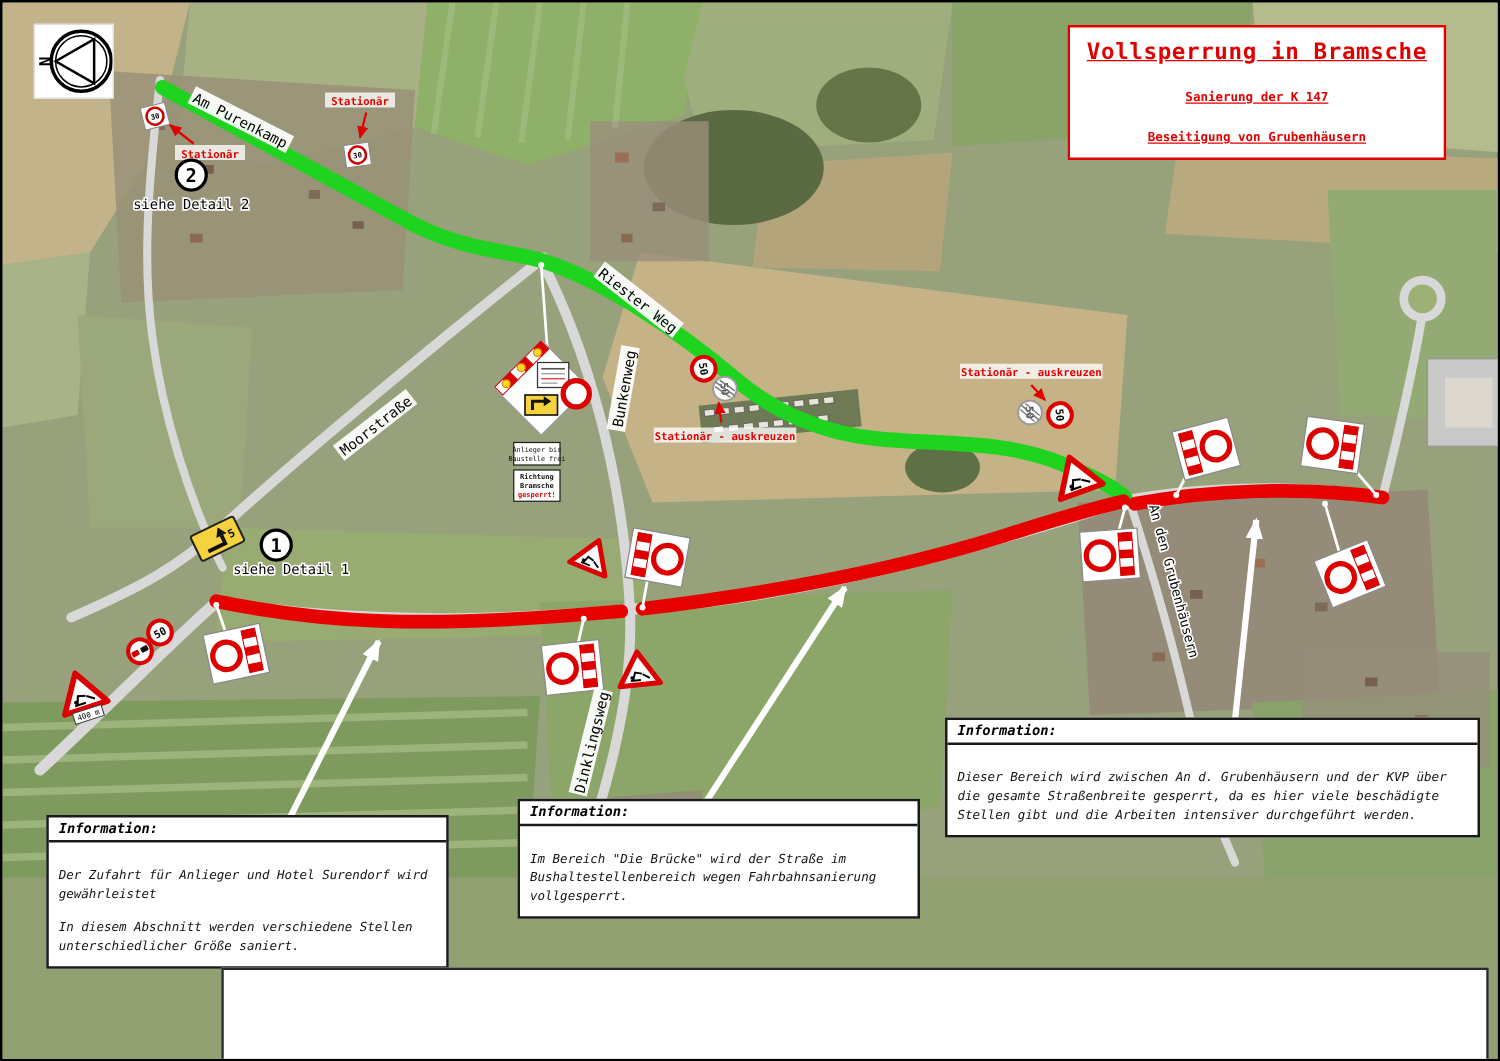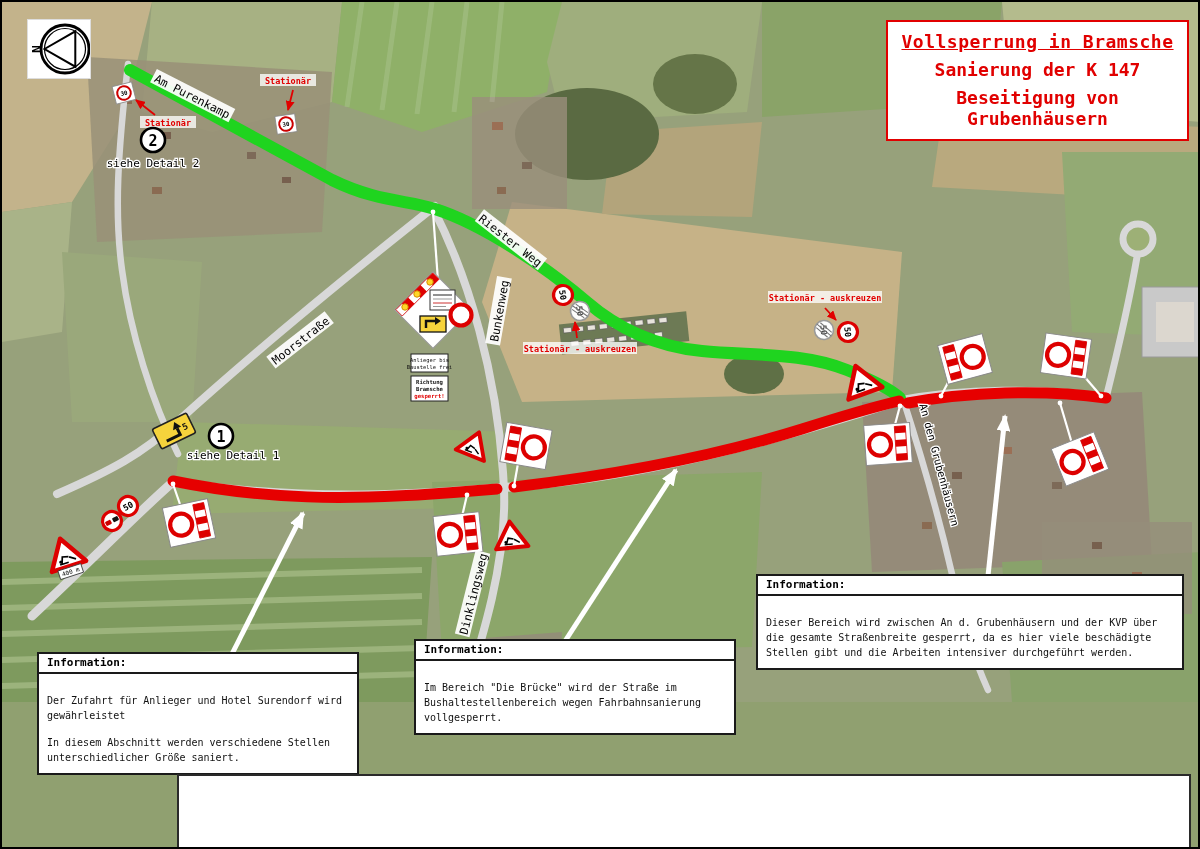--- a/index.html
+++ b/index.html
@@ -3,31 +3,31 @@
 <meta charset="utf-8">
 <style>
   html,body{margin:0;padding:0;background:#fff;}
   .stage{
     position:relative;width:1200px;height:849px;box-sizing:border-box;
     border:2px solid #000;overflow:hidden;background:#97a17b;
     font-family:"DejaVu Sans Mono","Liberation Mono",monospace;
   }
   .stage svg{position:absolute;left:0;top:0;font-family:"DejaVu Sans Mono","Liberation Mono",monospace;}
   .titlebox{
-    position:absolute;left:884px;top:18px;width:303px;box-sizing:border-box;
+    position:absolute;left:852px;top:18px;width:303px;box-sizing:border-box;
     background:#fff;border:2px solid #e10000;color:#e10000;text-align:center;
     padding:9px 4px 10px;
   }
   .titlebox .t1{font-size:18px;font-weight:bold;text-decoration:underline;letter-spacing:.5px;}
-  .titlebox .t2{font-size:18px;font-weight:bold;margin-top:7px;}
+  .titlebox .t2{font-size:10px;font-weight:bold;margin-top:21px;text-decoration:underline;}
   .compass{
     position:absolute;left:25px;top:17px;width:64px;height:60px;background:#fff;
     border:1px solid #ddd;box-sizing:border-box;
   }
-  .infobox{position:absolute;background:#fff;border:2px solid #1a1a1a;box-sizing:border-box;}
+  .infobox{position:absolute;background:#fff;border:2px solid #1a1a1a;box-sizing:border-box;font-style:italic;}
   .infobox .hdr{font-weight:bold;font-size:11px;padding:2px 8px 3px;border-bottom:2px solid #1a1a1a;}
   .infobox .bdy{padding:7px 8px 4px;font-size:10px;line-height:1.5;color:#111;}
   .infobox .bdy p{margin:12px 0 12px;white-space:pre-wrap;}
   .infobox .bdy p:last-child{margin-bottom:4px;}
   .bottombox{
     position:absolute;left:175px;top:772px;width:1014px;height:80px;
     background:#fff;border:2px solid #2a2a2a;box-sizing:border-box;
   }
 </style>
 </head>

